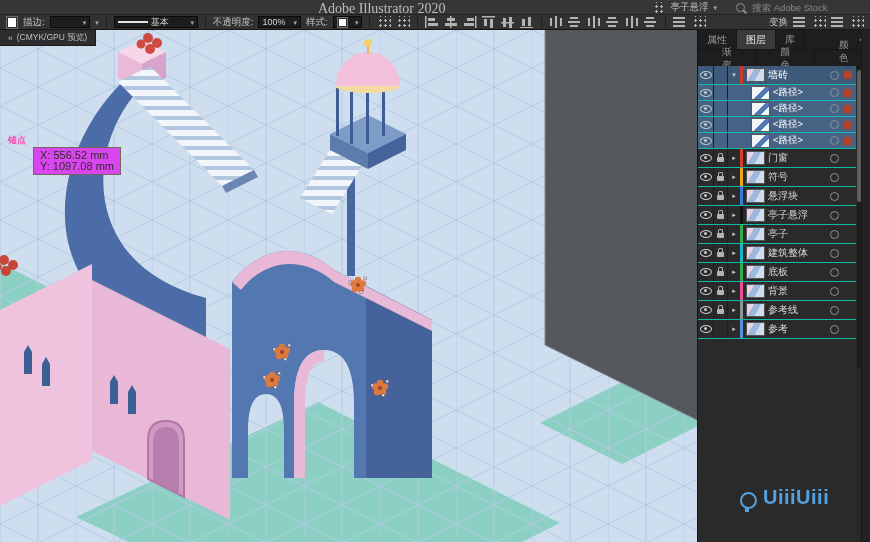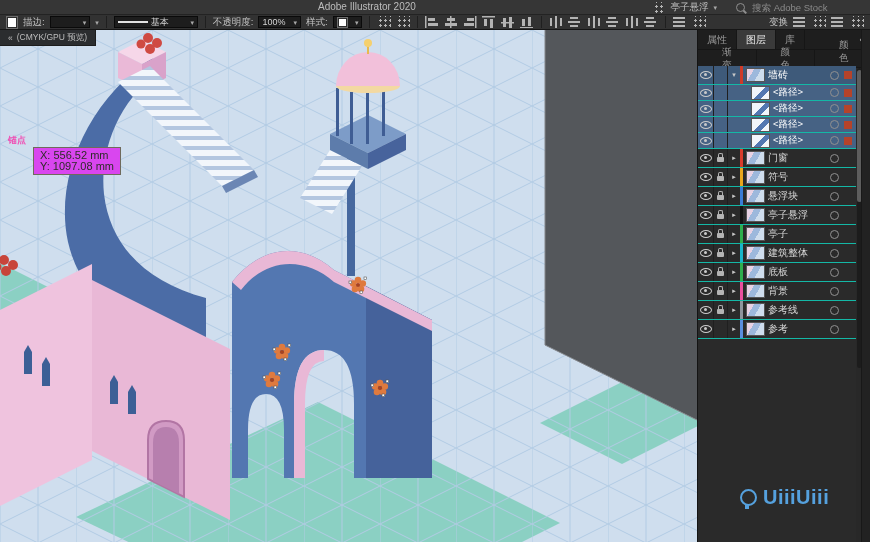--- a/index.html
+++ b/index.html
@@ -1,21 +1,21 @@
 <!DOCTYPE html>
 <html><head>
 <meta charset="utf-8">
 <style>
   html,body{margin:0;padding:0;background:#1a1a1a;}
   body{width:870px;height:542px;overflow:hidden;font-family:"Liberation Sans","DejaVu Sans",sans-serif;-webkit-font-smoothing:antialiased;}
   #app{position:relative;width:870px;height:542px;background:#2a2a2a;overflow:hidden;}
 
   
   #titlebar{position:absolute;left:0;top:0;width:870px;height:14px;background:#363636;border-bottom:1px solid #232323;}
-  .tb-title{position:absolute;left:318px;top:1px;font-size:10px;color:#bdbdbd;}
+  .tb-title{position:absolute;left:318px;top:1px;font-size:14px;color:#bdbdbd;font-family:Liberation Serif, serif;}
   .tb-right{position:absolute;right:6px;top:0;height:14px;display:flex;align-items:center;gap:5px;}
   .ws-label{font-size:9.5px;color:#c2c2c2;}
   .caret{font-size:7px;color:#a8a8a8;line-height:1;}
   .mag{width:7px;height:7px;border:1.4px solid #8f8f8f;border-radius:50%;position:relative;margin-left:14px;}
   .mag::after{content:"";position:absolute;left:6px;top:7px;width:4px;height:1.5px;background:#8f8f8f;transform:rotate(45deg);}
   .stock-search{background:transparent;border:none;outline:none;color:#9a9a9a;font-size:9.5px;width:110px;}
   .stock-search::placeholder{color:#8a8a8a;}
 
   
   #controlbar{position:absolute;left:0;top:15px;width:870px;height:15px;background:#323232;border-bottom:1px solid #161616;display:flex;align-items:center;padding:0 6px;gap:5px;box-sizing:border-box;}
@@ -71,21 +71,21 @@
   .lname{flex:1;font-size:10px;color:#d8d8d8;white-space:nowrap;overflow:hidden;}
   .child .lname{font-size:9.5px;color:#cfcfcf;}
   .sel .lname{color:#ffffff;}
   .target{width:7px;height:7px;border:1px solid #909090;border-radius:50%;flex:none;margin-right:5px;}
   .selsq{width:8px;height:8px;flex:none;margin-right:4px;}
   #panel-scrollbar{position:absolute;right:8px;top:38px;width:5px;height:300px;background:#1c1c1c;border-radius:3px;}
   #panel-scroll-thumb{position:absolute;left:0;top:2px;width:5px;height:132px;background:#5d5d5d;border-radius:3px;}
   #panel-edge{position:absolute;right:0;top:0;width:8px;height:512px;background:#222222;border-left:1px solid #181818;}
 
   
-  #watermark{position:absolute;left:740px;top:486px;display:flex;align-items:center;gap:6px;z-index:9;opacity:.95;}
+  #watermark{position:absolute;left:740px;top:486px;display:flex;align-items:flex-end;gap:6px;z-index:9;opacity:.95;}
   .bulb{width:13px;height:13px;border:2.5px solid #58a8e8;border-radius:50%;position:relative;}
   .bulb::after{content:"";position:absolute;left:3px;top:13px;width:4px;height:5px;background:#58a8e8;}
   #watermark .wm-text{color:#58a8e8;font-size:20px;font-weight:bold;letter-spacing:.5px;}
 </style>
 </head>
 <body>
 
 <div id="app">
 
   <div id="titlebar">

